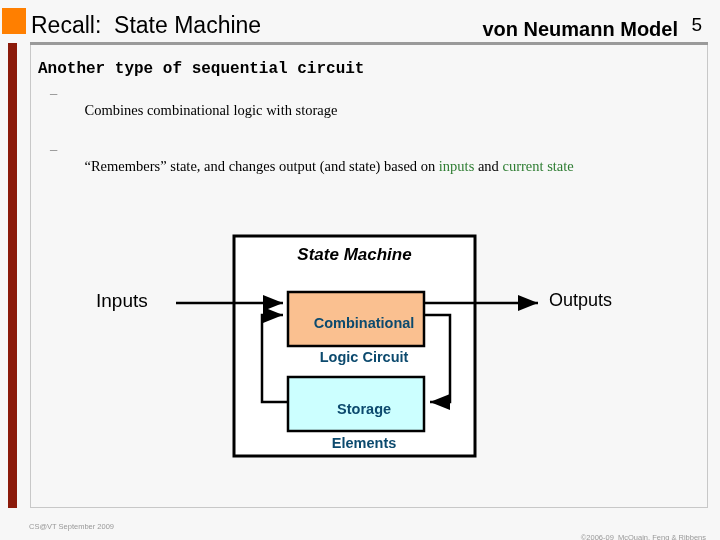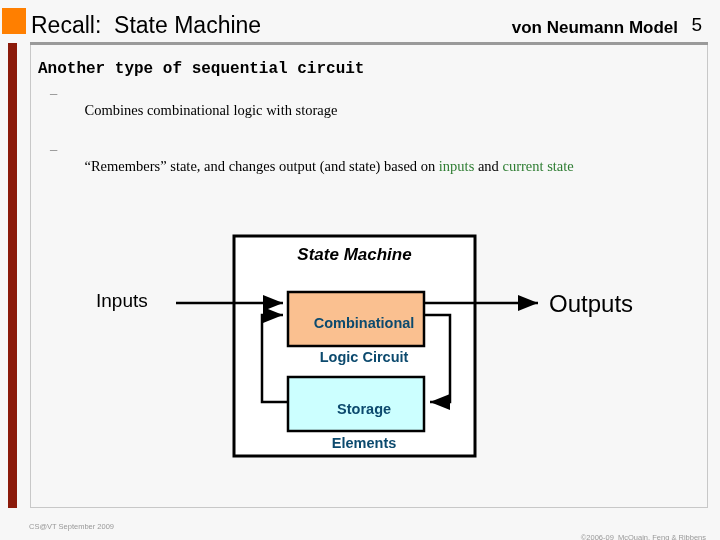--- a/index.html
+++ b/index.html
@@ -49,21 +49,21 @@
     font-size: 23px;
     color: #000000;
     white-space: pre;
     letter-spacing: 0px;
   }
   #header-subtitle {
     position: absolute;
     right: 42px;
     top: 18px;
     font-family: "Liberation Sans", sans-serif;
-    font-size: 17px;
+    font-size: 20px;
     font-weight: bold;
     color: #000000;
     white-space: pre;
   }
   #page-number {
     position: absolute;
     right: 18px;
     top: 14px;
     font-family: "Liberation Sans", sans-serif;
     font-size: 19px;
@@ -155,21 +155,21 @@
     font-weight: bold;
   }
   #label-inputs {
     left: 96px;
     top: 266px;
     font-size: 19px;
   }
   #label-outputs {
     left: 549px;
     top: 266px;
-    font-size: 24px;
+    font-size: 18px;
   }
   .box-label {
     position: absolute;
     font-family: "Liberation Sans", sans-serif;
     font-size: 14.5px;
     font-weight: bold;
     color: #0c4a6e;
     text-align: center;
     line-height: 17px;
     white-space: pre;

